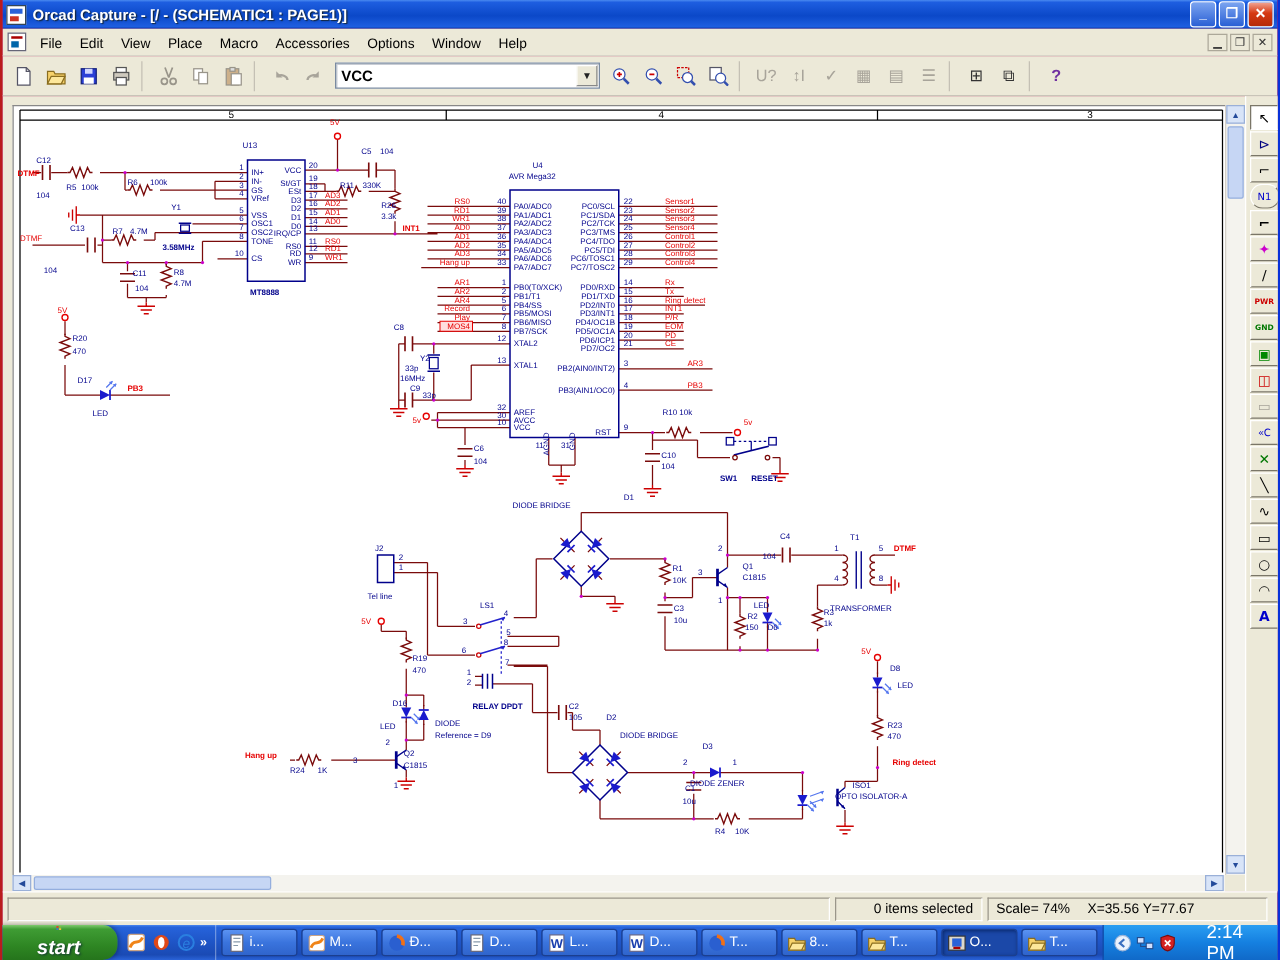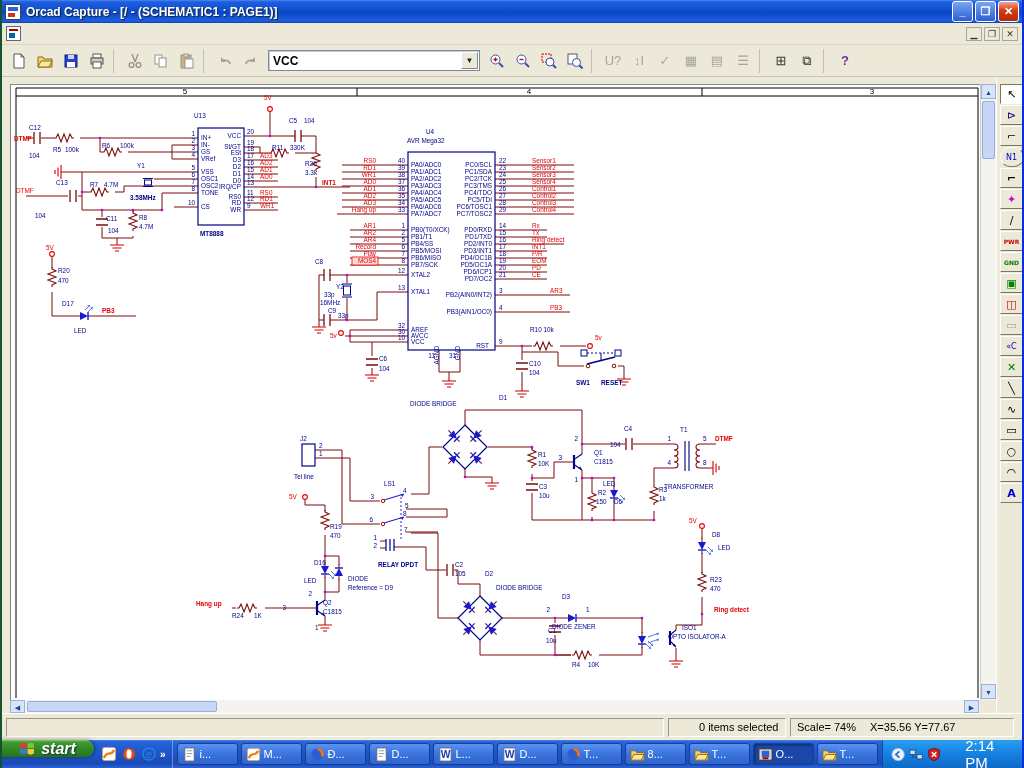--- a/index.html
+++ b/index.html
@@ -1,18 +1,18 @@
 <!DOCTYPE html>
 <html><head>
 <meta charset="utf-8">
 <style>
   html,body{margin:0;padding:0;}
   *{box-sizing:border-box;}
   body{font-family:"Liberation Sans",sans-serif;background:#000;}
-  .screen{position:relative;width:1024px;height:768px;background:#be185d;overflow:hidden;border-left:2px solid #14532d;border-right:2px solid #0831d9;}
+  .screen{position:relative;width:1024px;height:768px;background:#be185d;overflow:hidden;border-left:2px solid #b91c1c;border-right:2px solid #0831d9;}
   
   .titlebar{position:absolute;left:0;top:0;width:100%;height:23px;
     background:linear-gradient(180deg,#4a8af0 0%,#1e5ee0 8%,#0b48c8 55%,#1e5ee0 92%,#0a3eb0 100%);
     display:flex;align-items:center;padding:0 3px;color:#fff;}
   .titlebar .ttext{font-size:12px;font-weight:bold;text-shadow:1px 1px 1px #123;margin-left:5px;white-space:nowrap;}
   .appicon{width:16px;height:16px;background:#fff;border:1px solid #345;display:inline-block;position:relative;}
   .appicon:before{content:"";position:absolute;left:2px;top:2px;width:10px;height:4px;background:#2a62d8;}
   .appicon:after{content:"";position:absolute;left:2px;top:8px;width:7px;height:4px;background:#cc3322;}
   .tb-ctl{margin-left:auto;display:flex;gap:2px;}
   .tb-ctl .cbtn{width:21px;height:21px;border-radius:3px;border:1px solid #fff;
@@ -50,24 +50,24 @@
   .pbtn{width:24px;height:20px;margin:1px auto;border:1px solid;border-color:#fff #7a7668 #7a7668 #fff;background:#ece9d8;display:flex;align-items:center;justify-content:center;font-size:11px;font-family:"DejaVu Sans",sans-serif;}
   .pbtn.pressed{border-color:#7a7668 #fff #fff #7a7668;background:#fff;}
   .pbtn.dis{color:#a8a49a;}
   
   .statusbar{position:absolute;left:0;top:713px;width:100%;height:27px;background:#ece9d8;border-top:1px solid #fff;display:flex;align-items:center;padding:2px 8px 2px 4px;gap:4px;}
   .spanel{height:19px;border:1px solid;border-color:#9a968a #fff #fff #9a968a;font-size:11px;color:#000;display:flex;align-items:center;padding:0 6px;background:#ece9d8;}
   .spanel.grow{flex:1;}
   
   .taskbar{position:absolute;left:-2px;top:740px;width:1028px;height:28px;
     background:linear-gradient(180deg,#4b86ef 0%,#2663db 6%,#1f56c8 45%,#1a4ab4 85%,#2a63d8 100%);display:flex;align-items:stretch;}
-  .startbtn{width:98px;height:17px;border-radius:0 12px 12px 0;
+  .startbtn{width:98px;height:28px;border-radius:0 12px 12px 0;
     background:linear-gradient(180deg,#7fca6e 0%,#3f9c34 12%,#2e8623 60%,#25741c 100%);
     box-shadow:1px 0 4px rgba(0,0,0,.4);display:flex;align-items:center;justify-content:center;gap:5px;
-    color:#fff;font-size:16px;font-weight:bold;font-style:italic;text-shadow:1px 1px 2px #133;}
+    color:#fff;font-size:16px;font-weight:bold;font-style:italic;text-shadow:1px 1px 2px #133;flex-direction:column;}
   .ql{display:flex;align-items:center;gap:3px;padding:0 6px;border-right:1px solid rgba(255,255,255,.35);}
   .qlicon{width:17px;height:17px;display:flex;align-items:center;justify-content:center;}
   .qlicon svg{width:16px;height:16px;}
   .chev{color:#fff;font-size:10px;font-weight:bold;}
   .tasks{display:flex;align-items:center;gap:3px;padding:0 4px;flex:1;}
   .task{width:61px;height:22px;border-radius:3px;border:1px solid #17securitie}
   .task{width:61px;height:22px;border-radius:3px;border:1px solid #1b3f8f;
     background:linear-gradient(180deg,#5b93f2 0%,#3a74dd 50%,#2f64cc 100%);color:#fff;font-size:11px;
     display:flex;align-items:center;gap:3px;padding:0 4px;overflow:hidden;white-space:nowrap;}
   .task.active{background:#1b48a8;box-shadow:inset 1px 1px 3px #0a2a70;}
@@ -86,20 +86,21 @@
     <span class="ttext">Orcad Capture - [/ - (SCHEMATIC1 : PAGE1)]</span>
     <span class="tb-ctl">
       <span class="cbtn">_</span>
       <span class="cbtn">❐</span>
       <span class="cbtn close">✕</span>
     </span>
   </div>
 
   <div class="menubar">
     <span class="mdiicon"></span>
+    <span id="menuItems"><span class="mitem">File</span><span class="mitem">Edit</span><span class="mitem">View</span><span class="mitem">Place</span><span class="mitem">Macro</span><span class="mitem">Accessories</span><span class="mitem">Options</span><span class="mitem">Window</span><span class="mitem">Help</span></span>
     <span class="mdi-ctl">
       <span class="mbtn">▁</span>
       <span class="mbtn">❐</span>
       <span class="mbtn">✕</span>
     </span>
   </div>
 
   <div class="toolbar" id="mainToolbar">
       <span class="tbtn">
         <svg viewBox="0 0 16 16">

